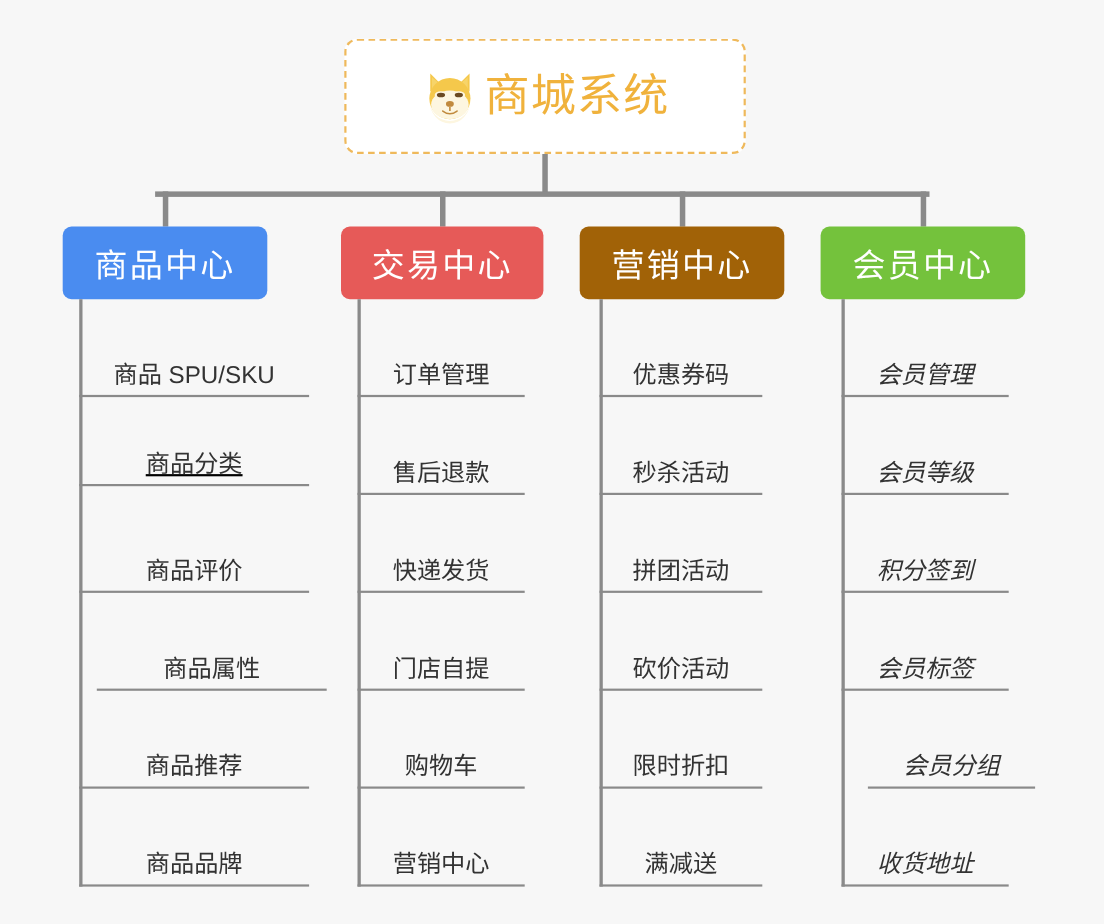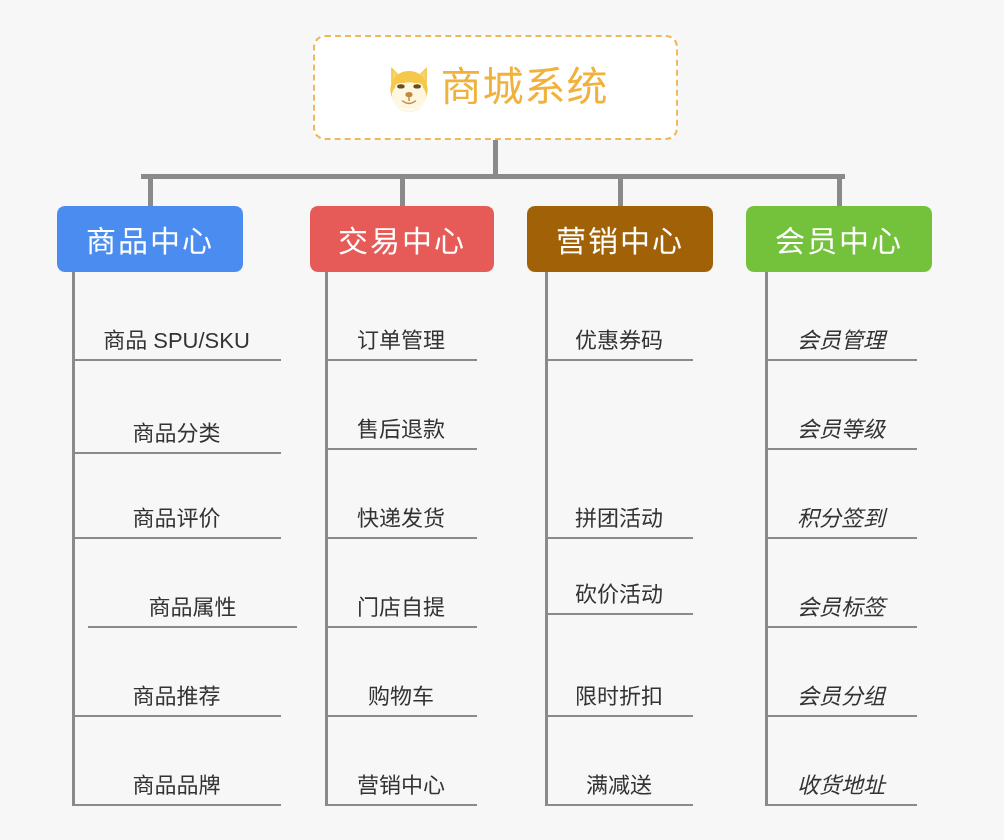--- a/index.html
+++ b/index.html
@@ -157,21 +157,21 @@
   <div id="branch-layer">
       <div class="conn conn-v-branch" style="left: 147.5px;"></div>
       <div class="category" style="left: 57px; width: 186px; background: rgb(74, 140, 240);">
         <span class="category-label">商品中心</span>
       </div>
       <div class="leaf-column" style="left: 72px; width: 209px; height: 534px;">
         <div class="leaf-spine" style="height: 534px;"></div>
         <div class="leaf-item" style="top: 0px; width: 209px;">
           <span class="leaf-label">商品 SPU/SKU</span>
         </div>
-        <div class="leaf-item" style="top: 93px; width: 209px;">
+        <div class="leaf-item" style="top: 81px; width: 209px; text-decoration: underline;">
           <span class="leaf-label">商品分类</span>
         </div>
         <div class="leaf-item" style="top: 178px; width: 209px;">
           <span class="leaf-label">商品评价</span>
         </div>
         <div class="leaf-item" style="top: 267px; width: 209px; margin-left: 16px;">
           <span class="leaf-label">商品属性</span>
         </div>
         <div class="leaf-item" style="top: 356px; width: 209px;">
           <span class="leaf-label">商品推荐</span>
@@ -207,24 +207,27 @@
       </div>
       <div class="conn conn-v-branch" style="left: 617.5px;"></div>
       <div class="category" style="left: 527px; width: 186px; background: #a16207;">
         <span class="category-label">营销中心</span>
       </div>
       <div class="leaf-column" style="left: 545px; width: 148px; height: 608px;">
         <div class="leaf-spine" style="height: 534px;"></div>
         <div class="leaf-item" style="top: 0px; width: 148px;">
           <span class="leaf-label">优惠券码</span>
         </div>
+        <div class="leaf-item" style="top: 89px; width: 148px;">
+          <span class="leaf-label">秒杀活动</span>
+        </div>
         <div class="leaf-item" style="top: 178px; width: 148px;">
           <span class="leaf-label">拼团活动</span>
         </div>
-        <div class="leaf-item" style="top: 254px; width: 148px;">
+        <div class="leaf-item" style="top: 267px; width: 148px;">
           <span class="leaf-label">砍价活动</span>
         </div>
         <div class="leaf-item" style="top: 356px; width: 148px;">
           <span class="leaf-label">限时折扣</span>
         </div>
         <div class="leaf-item" style="top: 445px; width: 148px;">
           <span class="leaf-label">满减送</span>
         </div>
       </div>
       <div class="conn conn-v-branch" style="left: 836.5px;"></div>
@@ -238,21 +241,21 @@
         </div>
         <div class="leaf-item" style="top: 89px; width: 152px; text-align: center;">
           <span class="leaf-label">会员等级</span>
         </div>
         <div class="leaf-item" style="top: 178px; width: 152px;">
           <span class="leaf-label">积分签到</span>
         </div>
         <div class="leaf-item" style="top: 267px; width: 152px;">
           <span class="leaf-label">会员标签</span>
         </div>
-        <div class="leaf-item" style="top: 356px; width: 152px;">
+        <div class="leaf-item" style="top: 356px; width: 152px; margin-left: 24px;">
           <span class="leaf-label">会员分组</span>
         </div>
         <div class="leaf-item" style="top: 445px; width: 152px;">
           <span class="leaf-label">收货地址</span>
         </div>
       </div>
     </div>
 
 </div>
 

